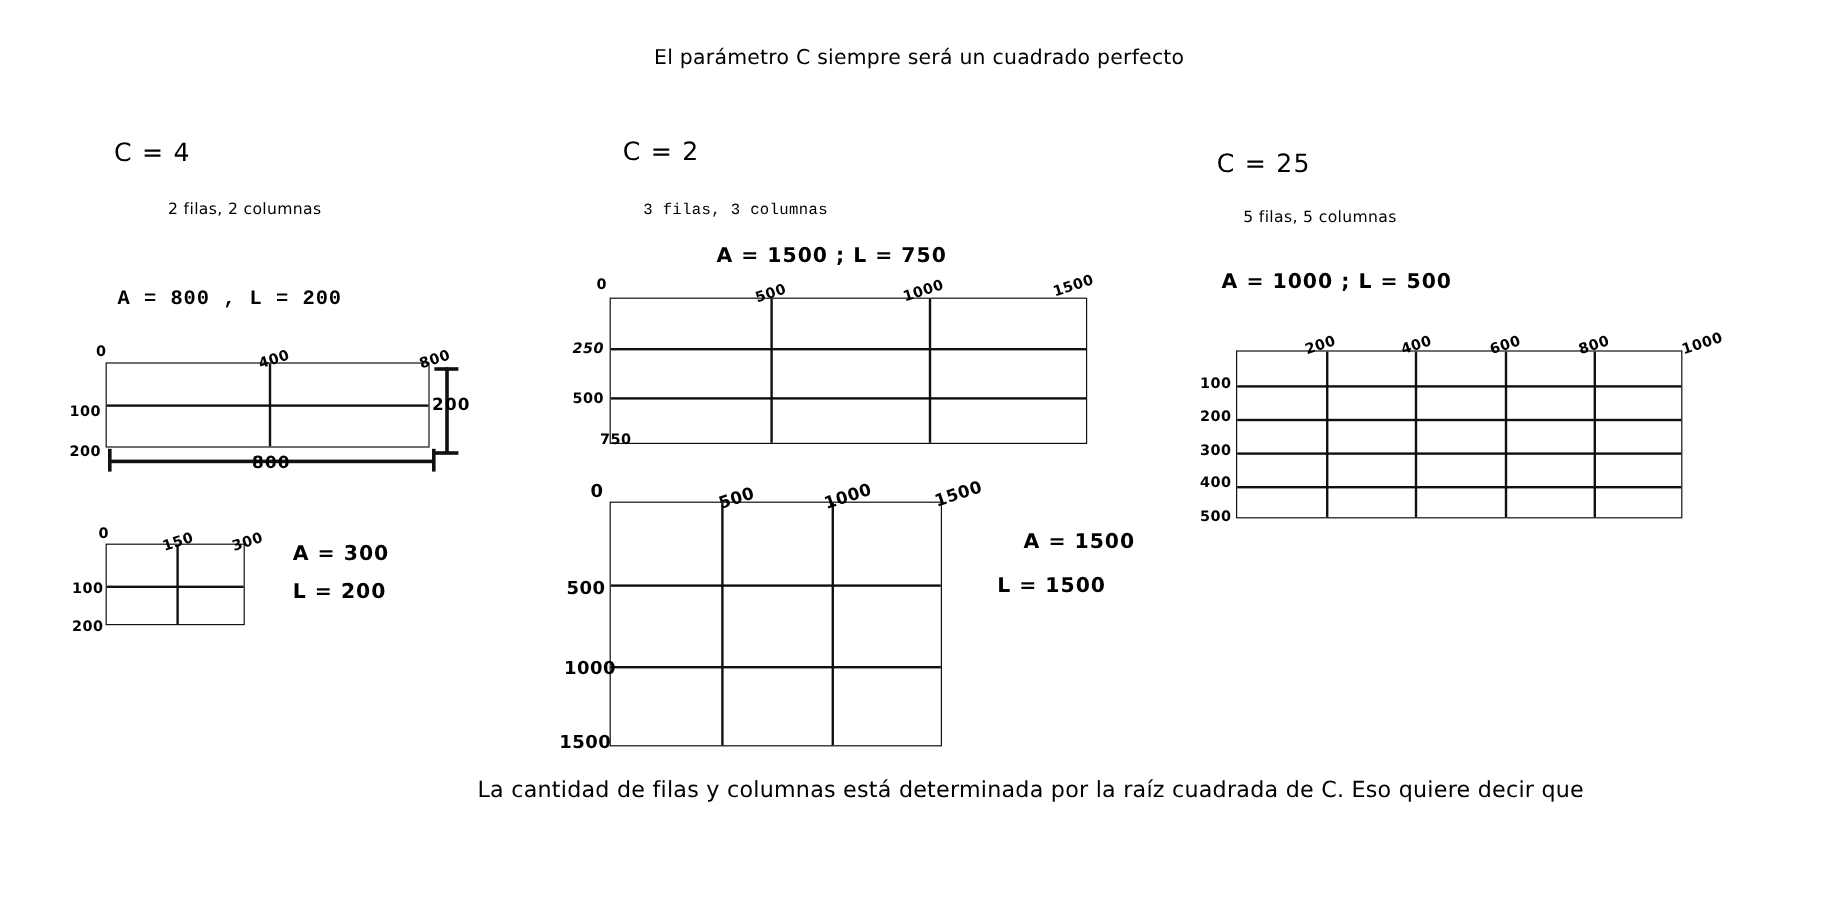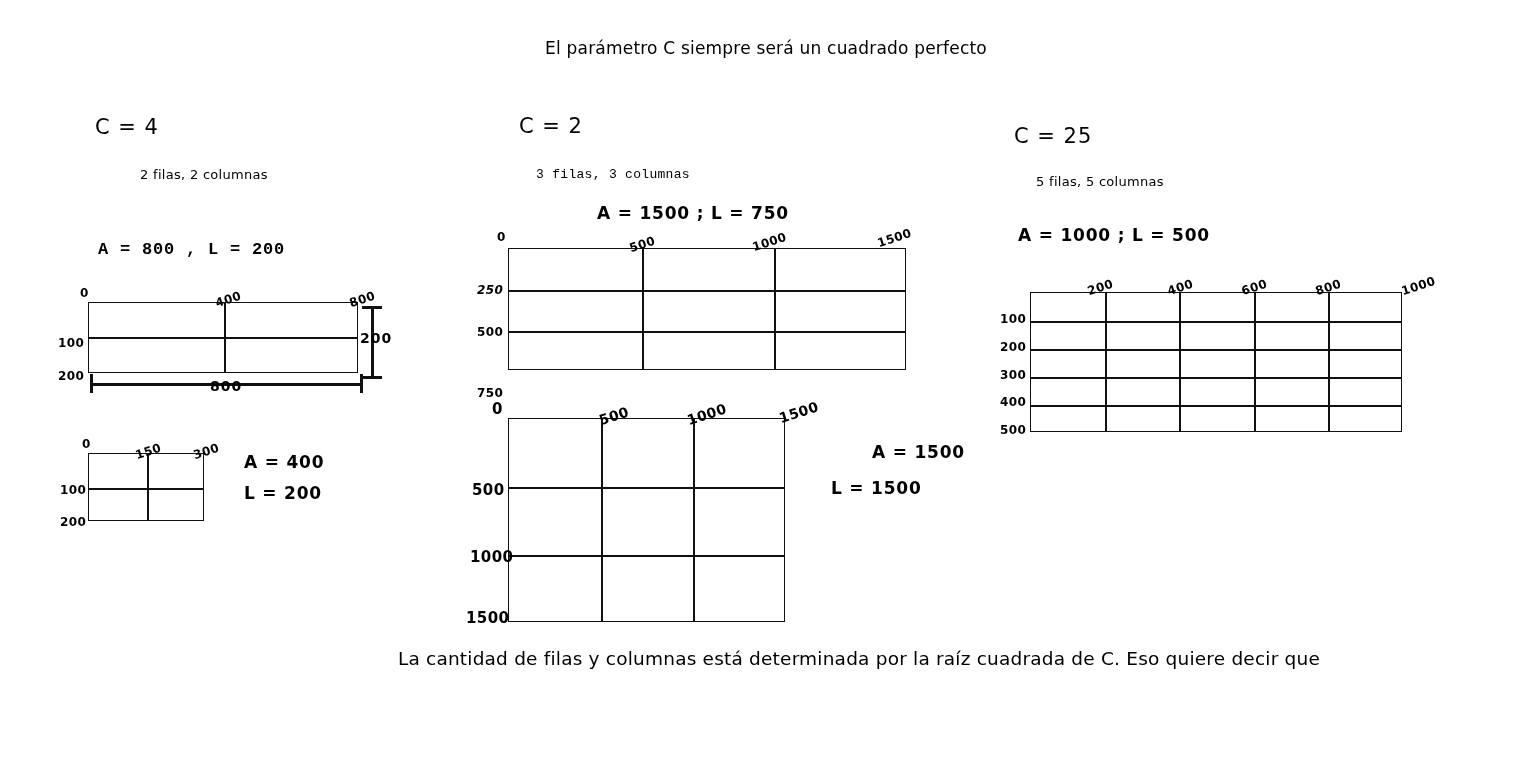--- a/index.html
+++ b/index.html
@@ -117,55 +117,55 @@
 
 <div class="grid" style="left:88px; top:453px; width:116px; height:68px;">
   <div class="vline" style="left:58px;"></div>
   <div class="hline" style="top:34px;"></div>
 </div>
 <div class="tick" style="left:82px; top:437px;">0</div>
 <div class="tick rot" style="left:138px; top:448px;">150</div>
 <div class="tick rot" style="left:196px; top:448px;">300</div>
 <div class="tick" style="left:60px; top:483px;">100</div>
 <div class="tick" style="left:60px; top:515px;">200</div>
-<div class="abs case-meta" style="left:244px; top:452px;">A = 400</div>
+<div class="abs case-meta" style="left:244px; top:452px;">A = 300</div>
 <div class="abs case-meta" style="left:244px; top:483px;">L = 200</div>
 
 <div class="abs case-title" style="left:519px; top:114px;">C = 2</div>
 <div class="abs case-sub" style="left:536px; top:167px;font-family:Liberation Mono, monospace;">3 filas, 3 columnas</div>
 <div class="abs case-meta" style="left:585px; top:203px;margin-left:12px;">A = 1500 ;  L = 750</div>
 
 <div class="grid" style="left:508px; top:248px; width:398px; height:122px;">
   <div class="vline" style="left:133px;"></div>
   <div class="vline" style="left:265px;"></div>
   <div class="hline" style="top:41px;"></div>
   <div class="hline" style="top:82px;"></div>
 </div>
 <div class="tick" style="left:497px; top:230px;">0</div>
 <div class="tick rot" style="left:632px; top:241px;">500</div>
 <div class="tick rot" style="left:755px; top:240px;">1000</div>
 <div class="tick rot" style="left:880px; top:236px;">1500</div>
 <div class="tick" style="left:477px; top:283px;font-style:italic;">250</div>
 <div class="tick" style="left:477px; top:325px;">500</div>
-<div class="tick" style="left:477px; top:359px;margin-top:27px;">750</div>
+<div class="tick" style="left:500px; top:359px;">750</div>
 
 <div class="grid" style="left:508px; top:418px; width:277px; height:204px;">
   <div class="vline" style="left:92px;"></div>
   <div class="vline" style="left:184px;"></div>
   <div class="hline" style="top:68px;"></div>
   <div class="hline" style="top:136px;"></div>
 </div>
 <div class="tick" style="left:492px; top:400px; font-size:15px;">0</div>
 <div class="tick rot" style="left:602px; top:412px; font-size:14px;">500</div>
 <div class="tick rot" style="left:690px; top:412px; font-size:14px;">1000</div>
 <div class="tick rot" style="left:782px; top:410px; font-size:14px;">1500</div>
 <div class="tick" style="left:472px; top:481px; font-size:15px;">500</div>
 <div class="tick" style="left:470px; top:548px; font-size:15px;">1000</div>
 <div class="tick" style="left:466px; top:609px; font-size:15px;">1500</div>
-<div class="abs case-meta" style="left:872px; top:442px;text-align:right;">A = 1500</div>
+<div class="abs case-meta" style="left:853px; top:442px;text-align:right;">A = 1500</div>
 <div class="abs case-meta" style="left:831px; top:478px;">L = 1500</div>
 
 <div class="abs case-title" style="left:1014px; top:124px;">C = 25</div>
 <div class="abs case-sub" style="left:1036px; top:174px;">5 filas, 5 columnas</div>
 <div class="abs case-meta" style="left:1018px; top:225px;">A = 1000 ;  L = 500</div>
 
 <div class="grid" style="left:1030px; top:292px; width:372px; height:140px;">
   <div class="vline" style="left:74px;"></div>
   <div class="vline" style="left:148px;"></div>
   <div class="vline" style="left:223px;"></div>

